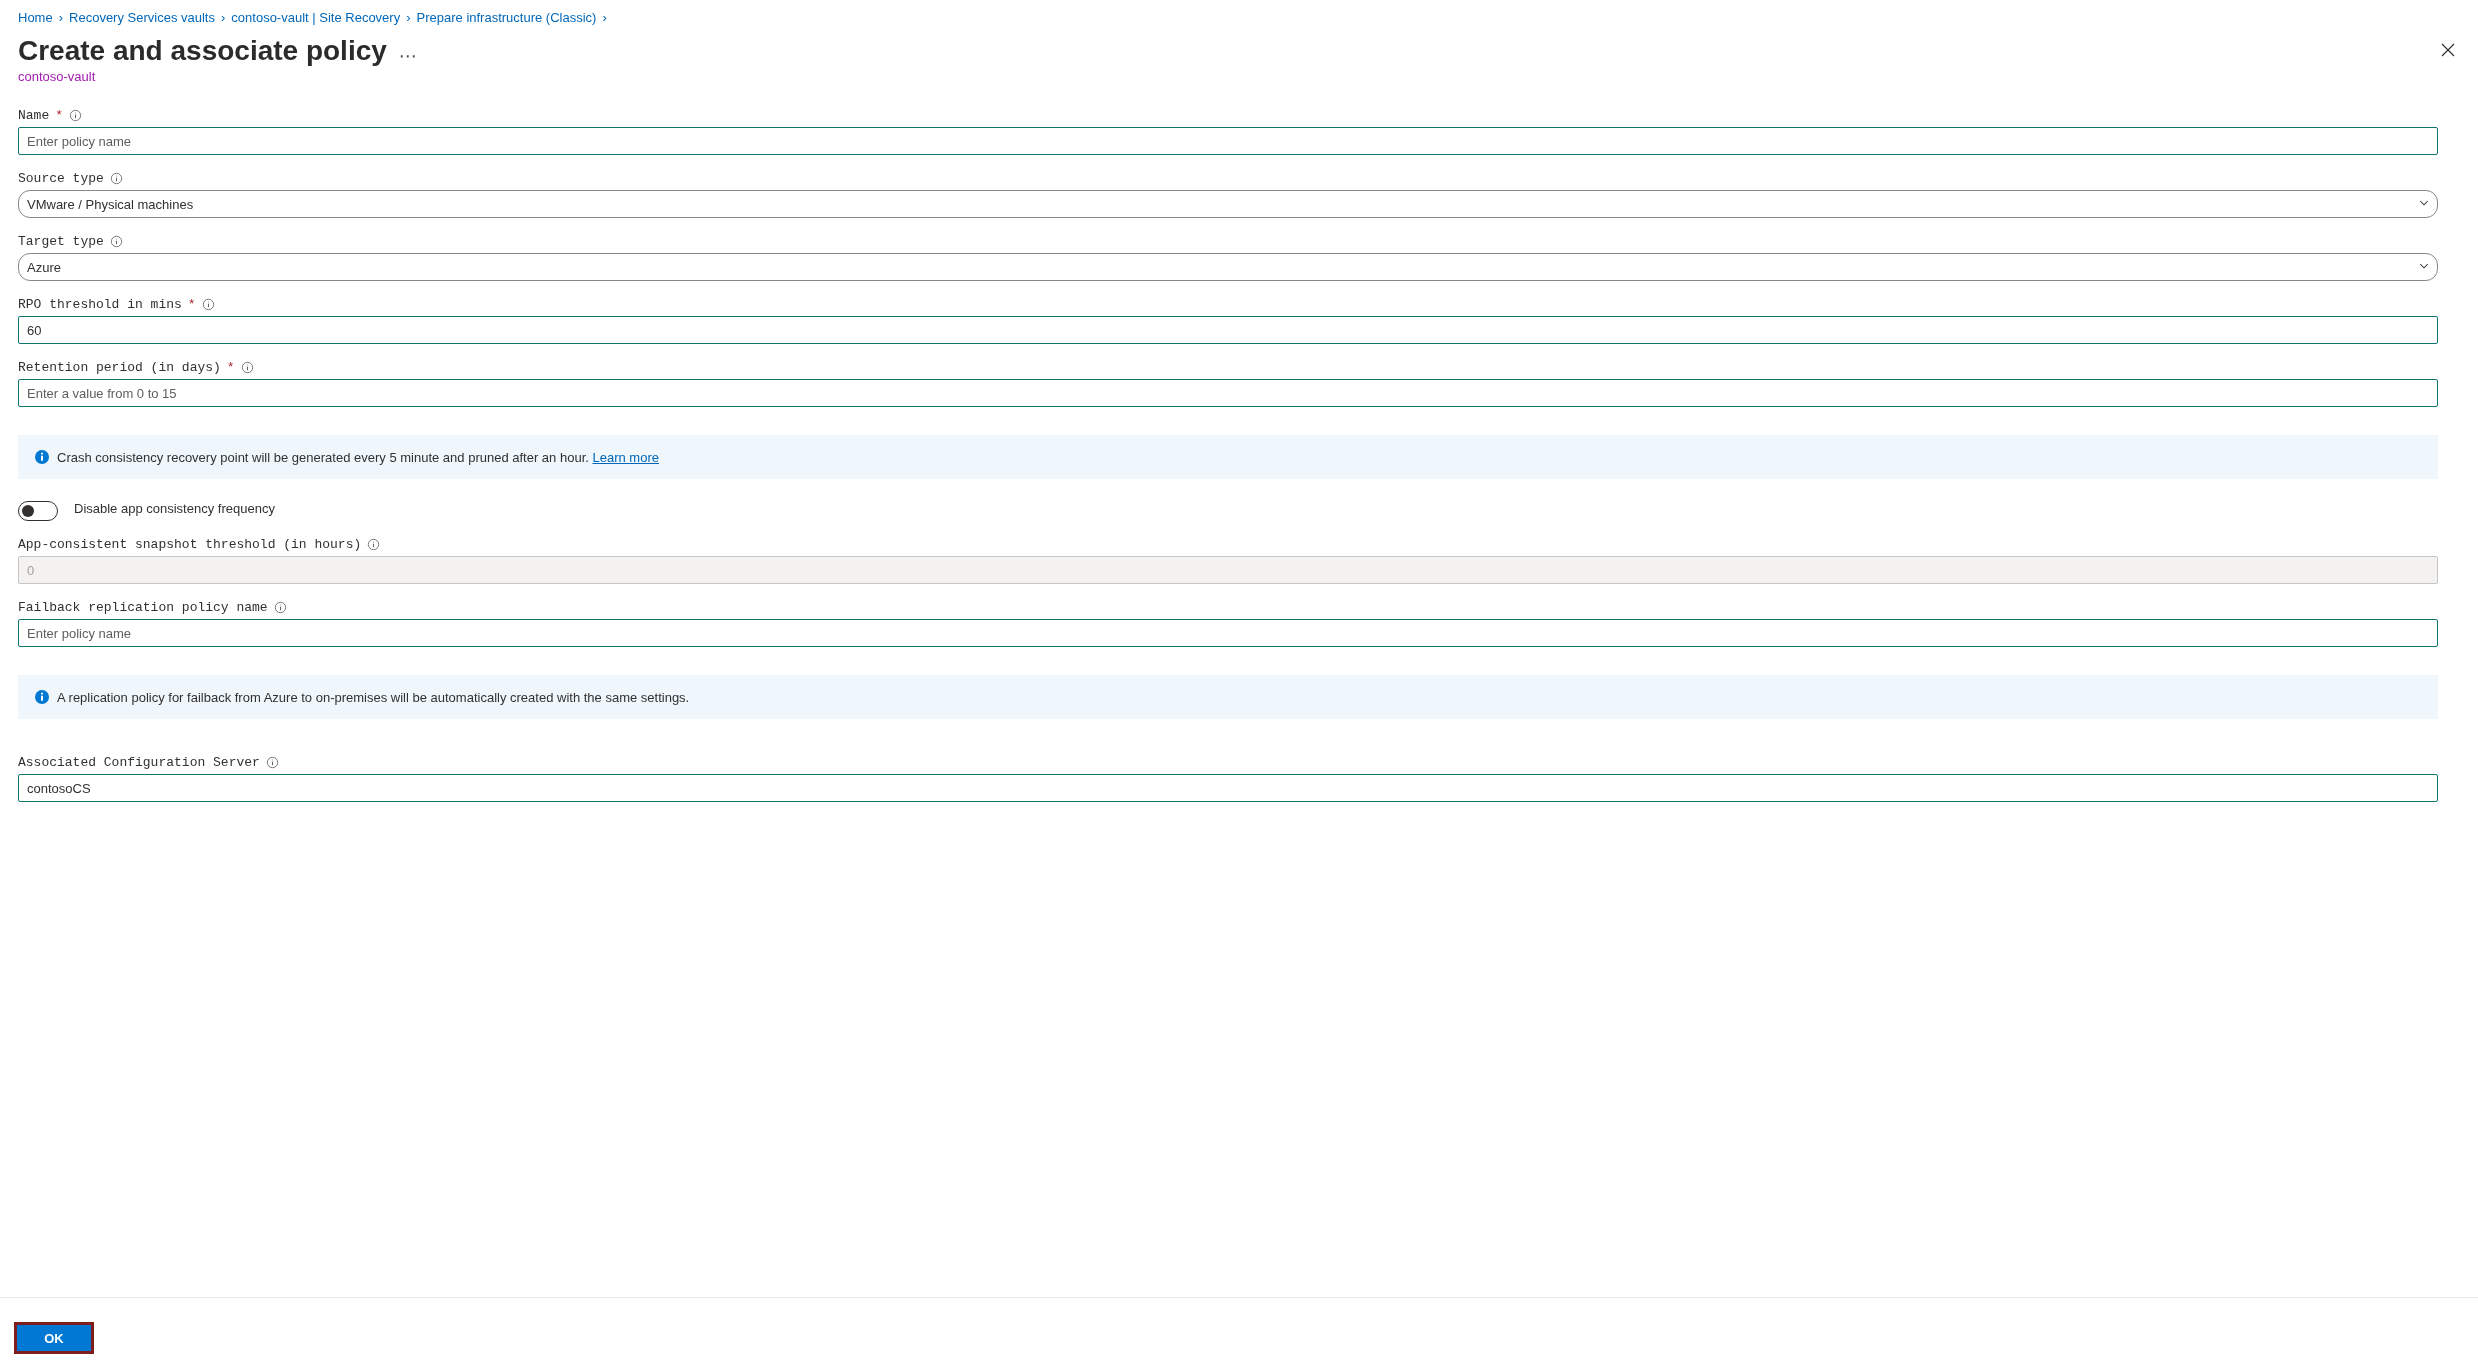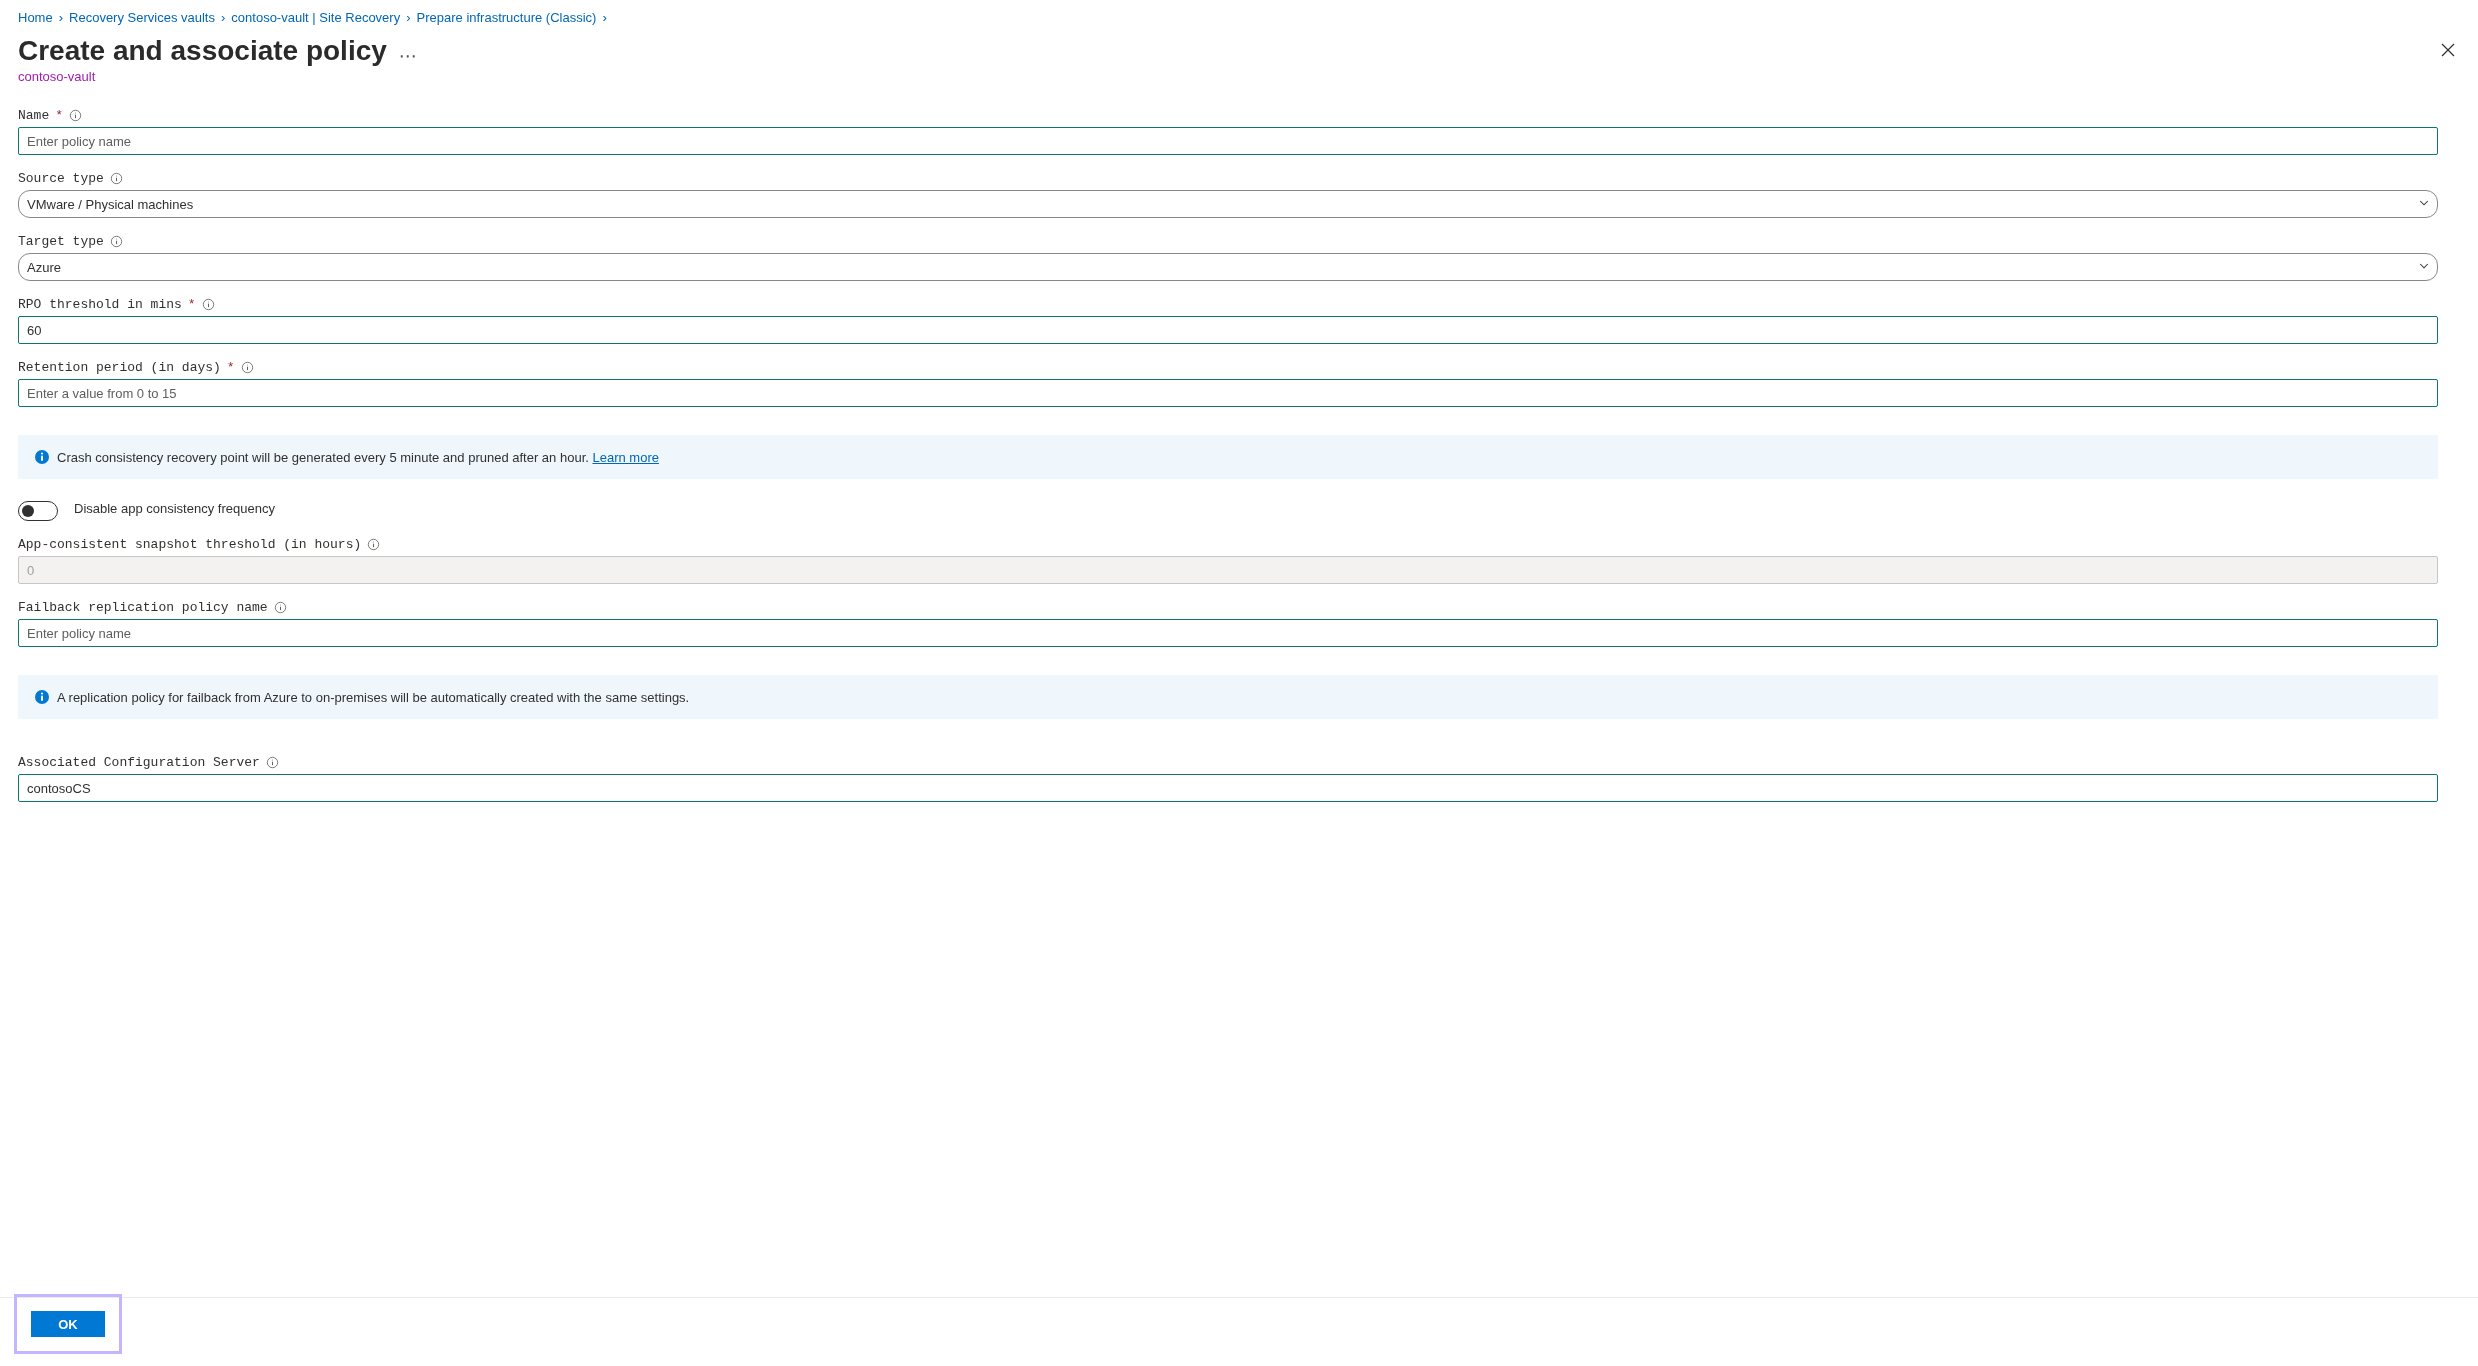--- a/index.html
+++ b/index.html
@@ -130,22 +130,22 @@
       border-top: 1px solid #edebe9;
     }
     .footer {
       position: absolute;
       left: 14px;
       bottom: 12px;
       display:flex;
       align-items:center;
     }
     .ok-highlight {
-      border: 3px solid #c4b5fd;
-      padding: 14px;
+      border: 3px solid #7f1d1d;
+      padding: 0;
       display:inline-block;
     }
     .ok-btn {
       background: #0078d4;
       color: #ffffff;
       border: none;
       height: 26px;
       min-width: 74px;
       font-size: 13px;
       font-weight: 600;

